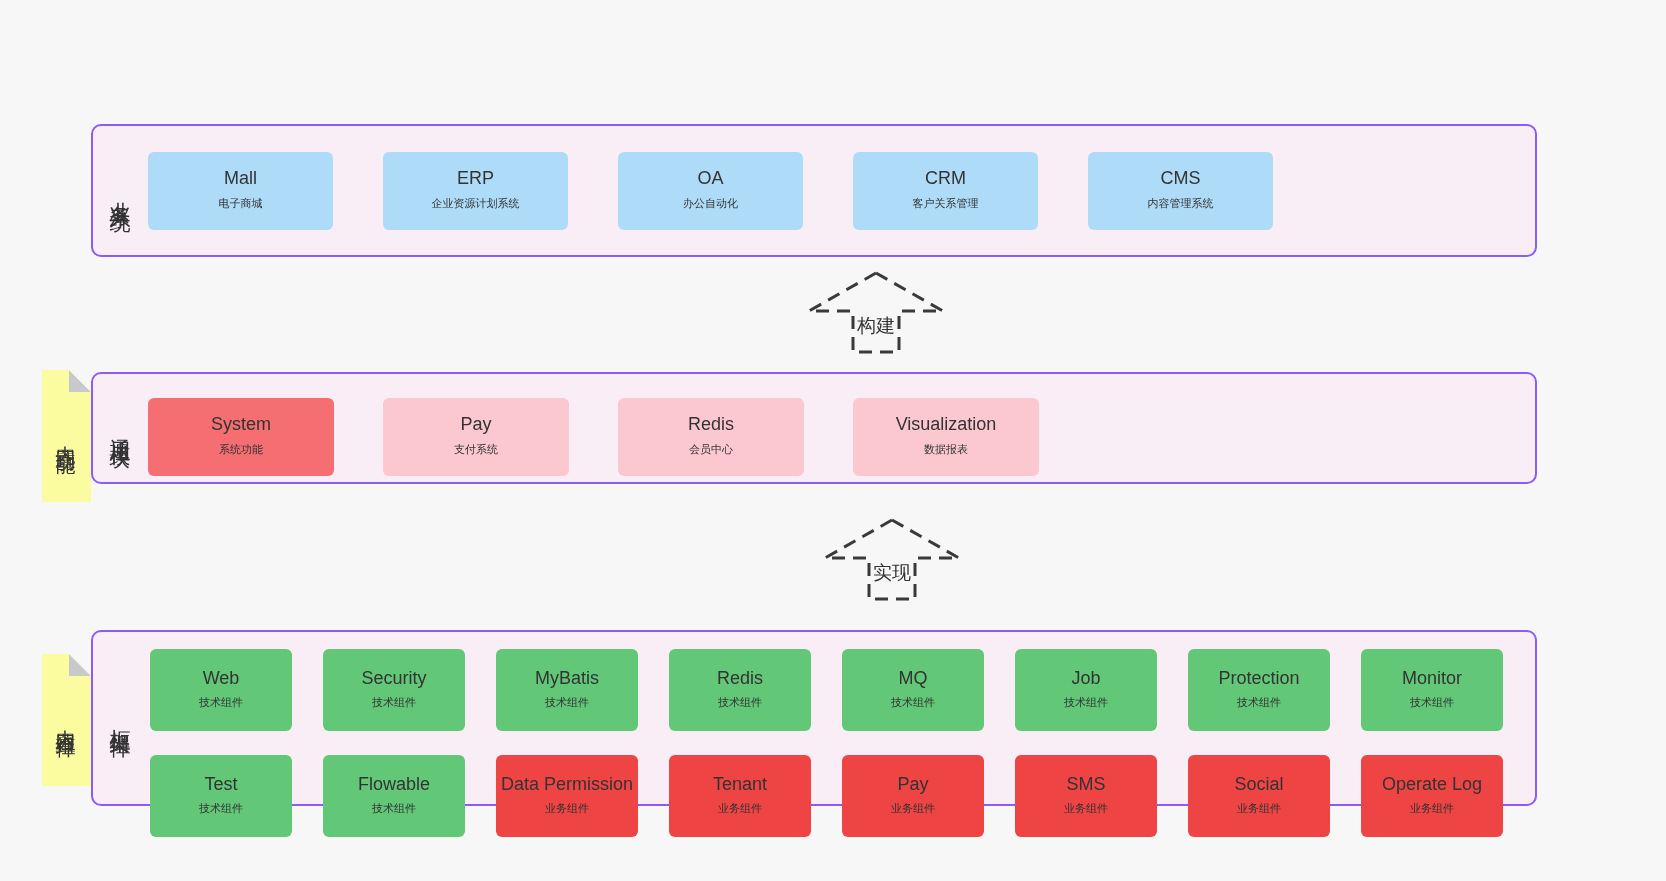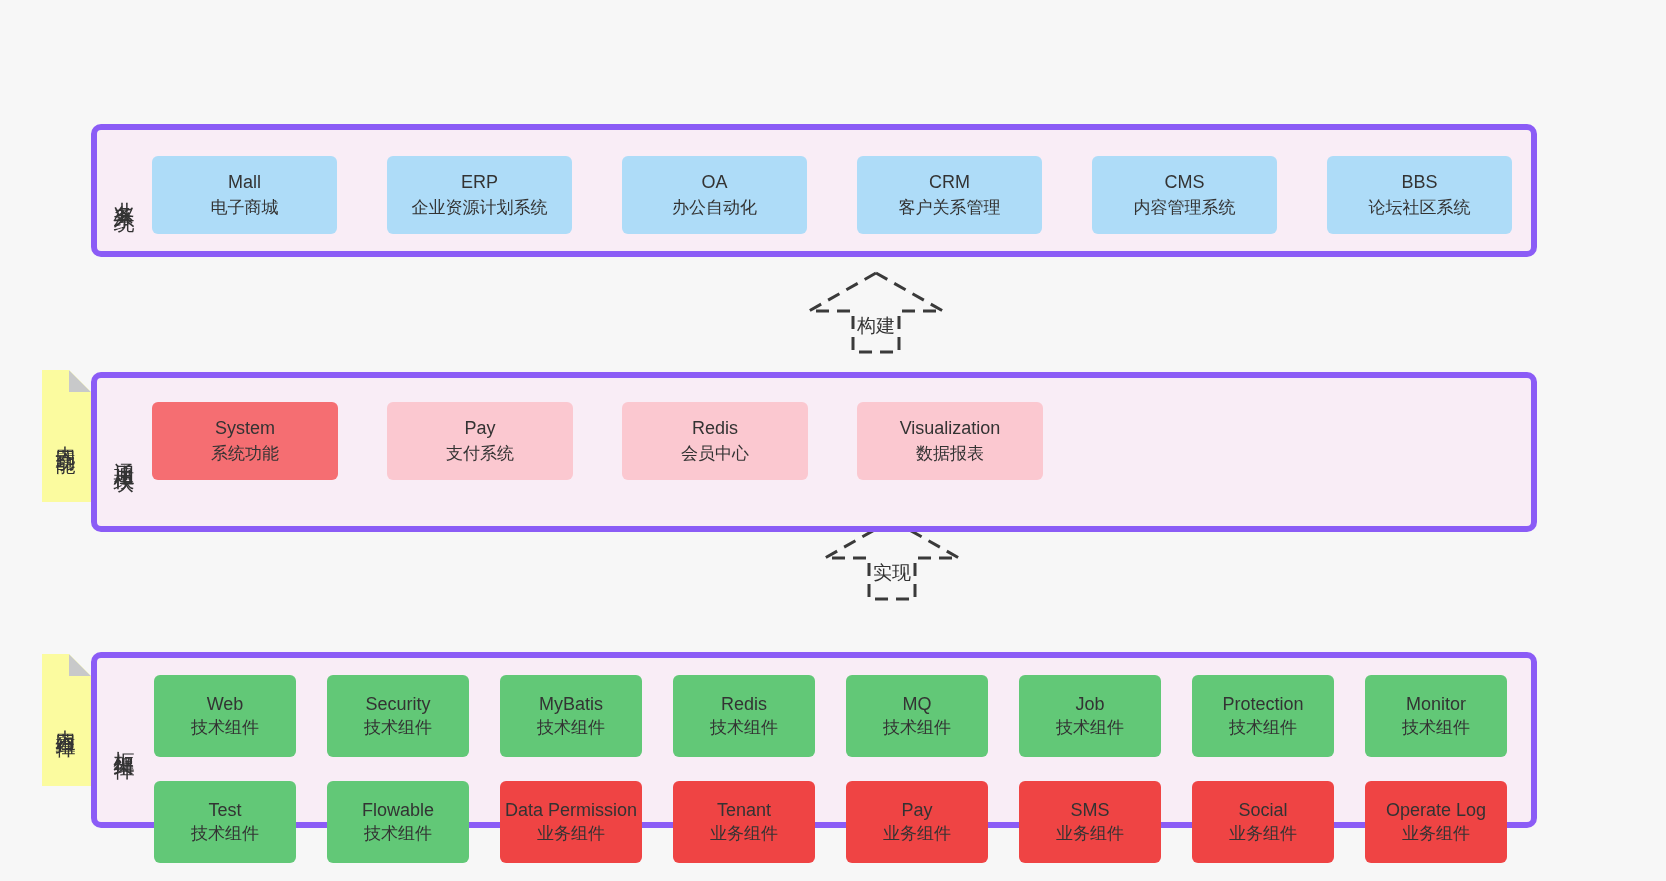--- a/index.html
+++ b/index.html
@@ -1,44 +1,44 @@
 <!DOCTYPE html>
 <html><head>
 <meta charset="utf-8">
 <style>
   html,body{margin:0;padding:0;}
   body{font-family:"Liberation Sans",sans-serif;color:#333;background:#f7f7f7;}
   .canvas{position:relative;width:1666px;height:881px;background:#f7f7f7;overflow:hidden;}
 
   
-  .section{position:absolute;left:91px;width:1446px;background:#f9edf6;border:6px solid #8b5cf6;
+  .section{position:absolute;left:91px;width:1446px;background:#f9edf6;border:2px solid #8b5cf6;
            border-radius:10px;box-sizing:border-box;z-index:2;}
   .sec-business{top:124px;height:133px;}
-  .sec-modules{top:372px;height:160px;}
-  .sec-components{top:652px;height:176px;}
+  .sec-modules{top:372px;height:112px;}
+  .sec-components{top:630px;height:176px;}
 
   .sec-label{position:absolute;left:13px;top:50%;transform:translateY(-50%);
              writing-mode:vertical-rl;text-orientation:upright;
              font-size:21px;letter-spacing:3px;color:#333;white-space:nowrap;}
 
   
   .row{position:absolute;display:flex;}
   .sec-business .row{left:55px;top:26px;gap:50px;}
   .sec-modules .row{left:55px;top:24px;gap:49px;}
   .sec-components .row{left:57px;gap:31px;}
   .sec-components .row.r1{top:17px;}
   .sec-components .row.r2{top:123px;}
 
   .box{border-radius:6px;display:flex;flex-direction:column;align-items:center;justify-content:center;
        text-align:center;line-height:25px;}
   .sec-business .box{width:185px;height:78px;}
   .sec-modules .box{width:186px;height:78px;}
   .sec-components .box{width:142px;height:82px;line-height:24px;}
   .box .en{font-size:18px;}
-  .box .zh{font-size:17px;}
+  .box .zh{font-size:11px;}
 
   .blue{background:#aedcf8;}
   .red{background:#f56e72;}
   .pink{background:#fbc8d0;}
   .green{background:#62c877;}
   .green-light{background:#ef4444;}
 
   
   .tab{position:absolute;left:42px;width:49px;height:132px;background:#fbfb9f;z-index:1;
        clip-path:polygon(0 0,calc(100% - 22px) 0,100% 22px,100% 100%,0 100%);}
@@ -91,24 +91,20 @@
         <span class="zh">办公自动化</span>
       </div>
       <div class="box blue">
         <span class="en">CRM</span>
         <span class="zh">客户关系管理</span>
       </div>
       <div class="box blue">
         <span class="en">CMS</span>
         <span class="zh">内容管理系统</span>
       </div>
-      <div class="box blue">
-        <span class="en">BBS</span>
-        <span class="zh">论坛社区系统</span>
-      </div>
     </div>
   </div>
 
   <svg class="arrow arrow-build" viewBox="0 0 140 84">
     <polygon points="70,2 137,40 93,40 93,81 47,81 47,40 3,40"></polygon>
     <text x="70" y="61" text-anchor="middle">构建</text>
   </svg>
 
   <div class="section sec-modules">
     <span class="sec-label">通用模块</span>

